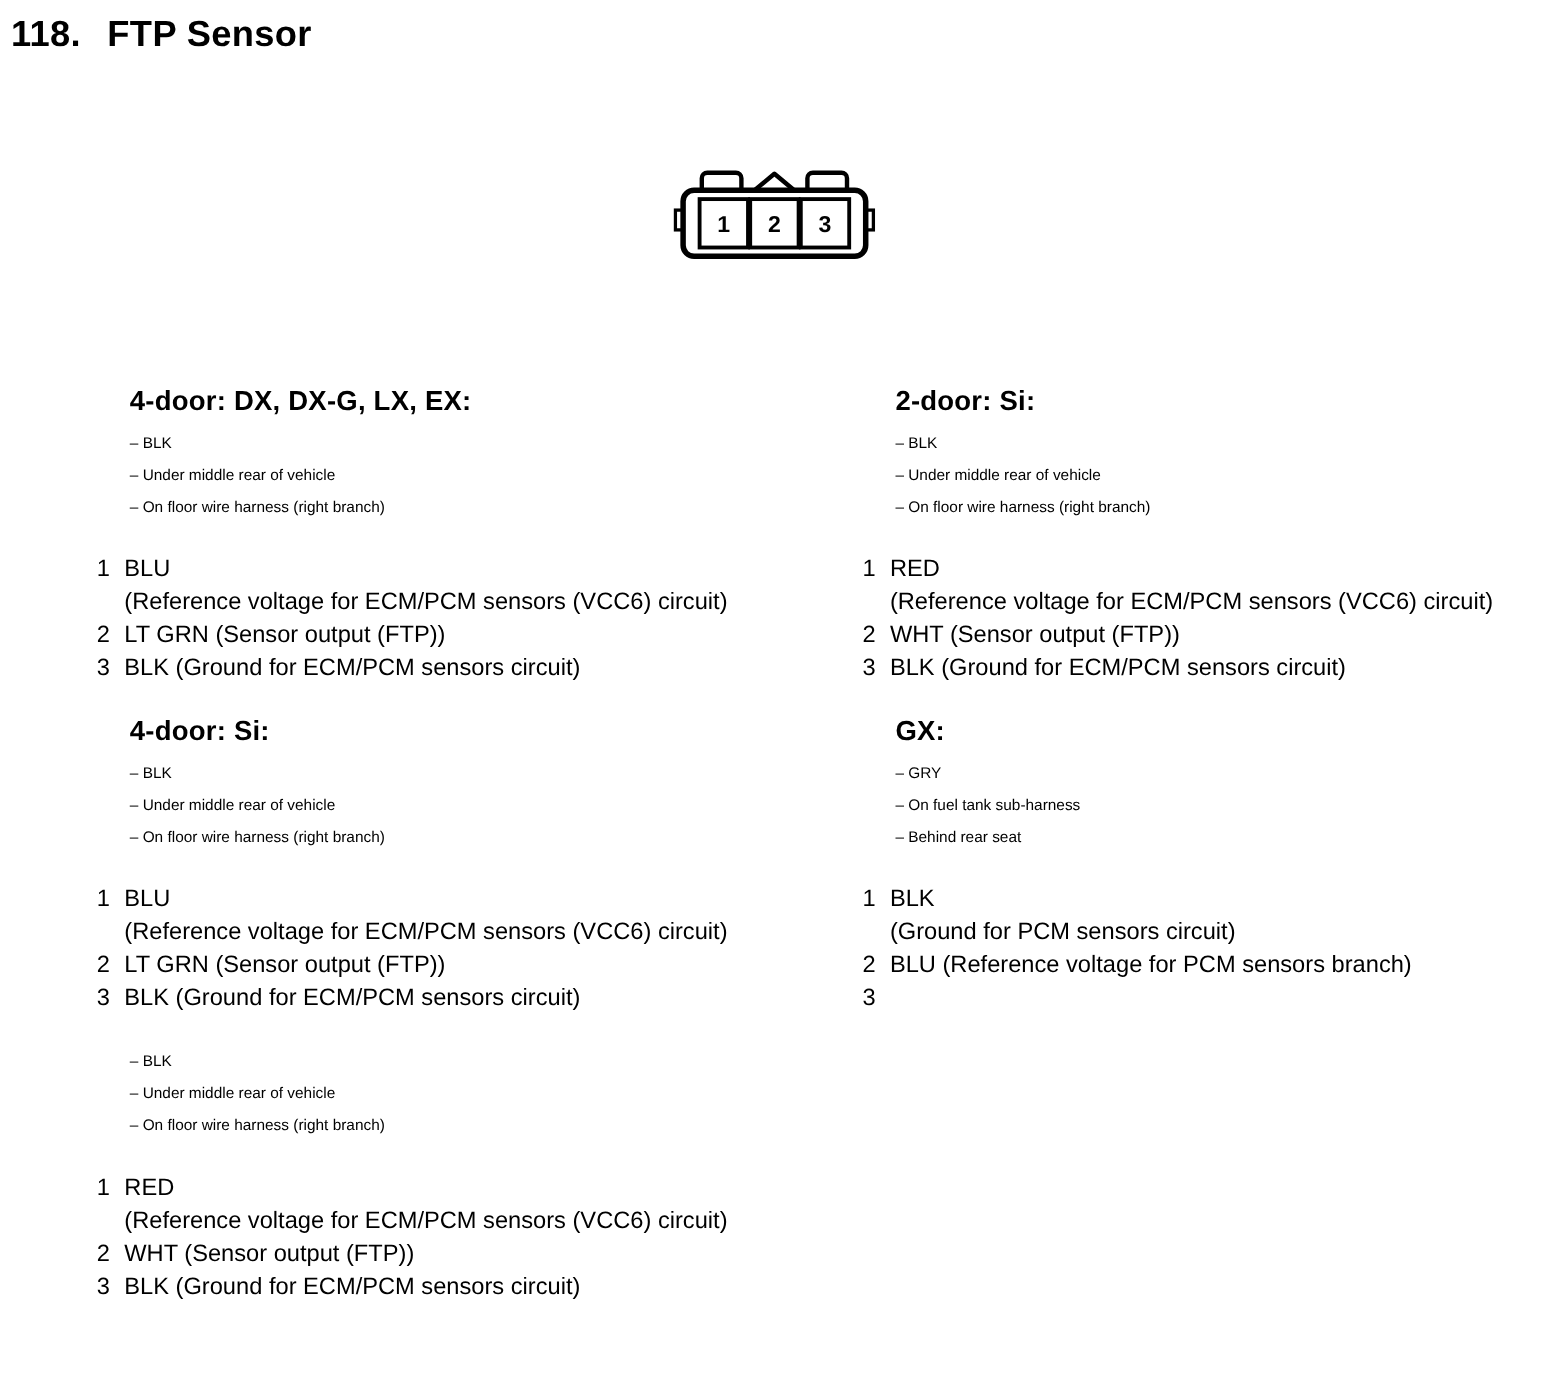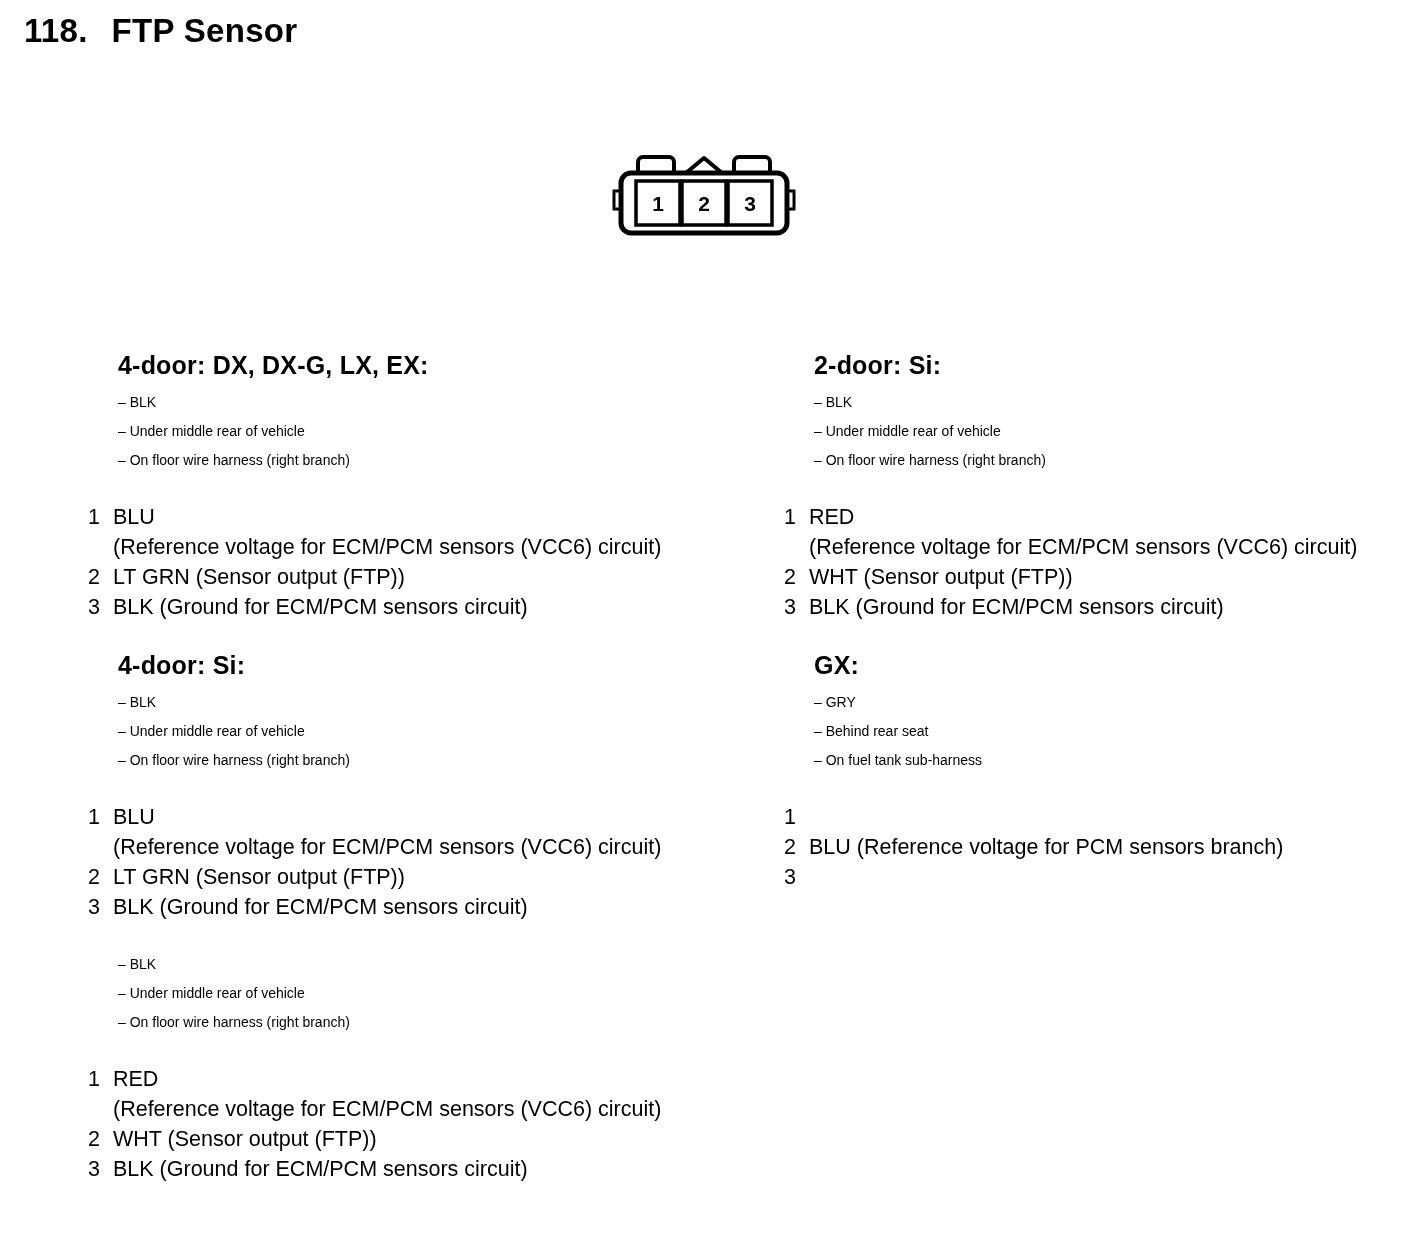--- a/index.html
+++ b/index.html
@@ -8,21 +8,21 @@
     width: 1408px;
     height: 1252px;
     color: #000;
     font-family: "Liberation Sans", "DejaVu Sans", sans-serif;
     overflow: hidden;
   }
   .page { padding-top: 12px; }
 
   
   .doc-title {
-    padding-left: 24px;
+    padding-left: 10px;
     font-size: 33px;
     font-weight: bold;
     line-height: 38px;
     letter-spacing: 0.3px;
   }
   .doc-title .title-text { margin-left: 24px; }
 
   
   .connector-wrap {
     display: flex;
@@ -235,26 +235,30 @@
                 <div class="pin-wire">BLK (Ground for ECM/PCM sensors circuit)</div>
               </div>
           </div>
         </div>
       </section>
 
       <section class="spec-block">
         <h2 class="sec-heading">GX:</h2>
         <ul class="bullets">
           <li>– GRY</li>
+          <li>– On fuel tank sub-harness</li>
           <li>– Behind rear seat</li>
-          <li>– On fuel tank sub-harness</li>
-        </ul>
-        <div class="pins">
-          <div class="pin-row">
-            <span class="pin-num">1</span>
+        </ul>
+        <div class="pins">
+          <div class="pin-row">
+            <span class="pin-num">1</span>
+            <div class="pin-text">
+              <div class="pin-wire">BLK</div>
+              <div class="pin-desc">(Ground for PCM sensors circuit)</div>
+            </div>
           </div>
           <div class="pin-row">
             <span class="pin-num">2</span>
             <div class="pin-text">
                 <div class="pin-wire">BLU (Reference voltage for PCM sensors branch)</div>
               </div>
           </div>
           <div class="pin-row">
             <span class="pin-num">3</span>
           </div>

